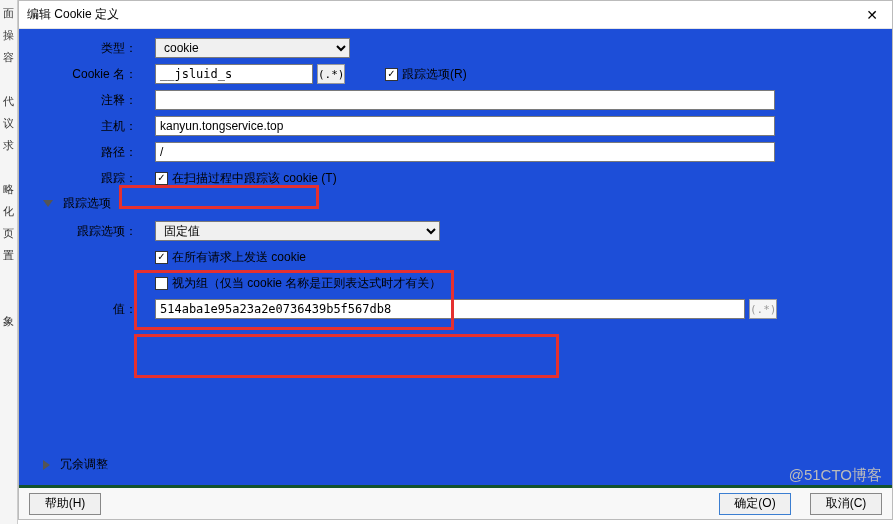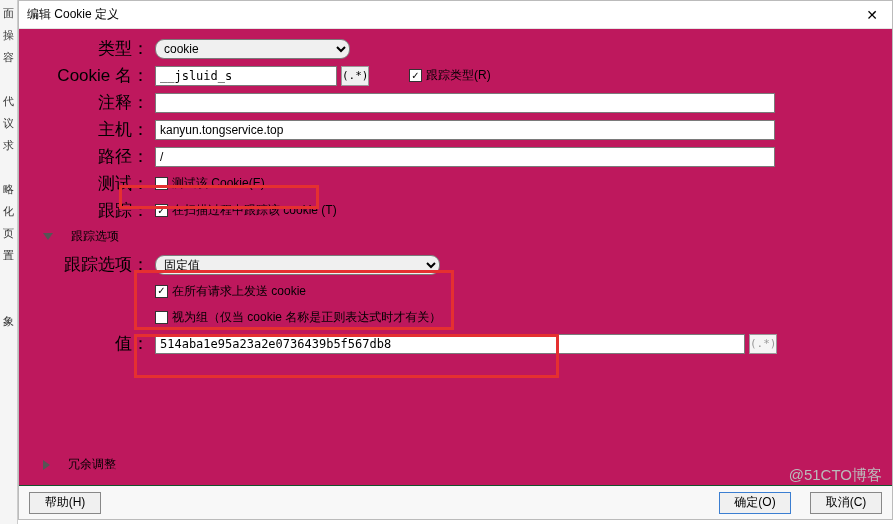--- a/index.html
+++ b/index.html
@@ -25,21 +25,21 @@
     line-height: 22px;
     text-align: center;
     color: #333;
     font-size: 11px;
   }
   .dlg {
     position: absolute;
     left: 18px; top: 0;
     width: 875px;
     height: 520px;
-    background: #be185d;
+    background: #1d4ed8;
     border: 1px solid #bbb;
     display: flex;
     flex-direction: column;
   }
   .titlebar {
     height: 28px;
     display: flex;
     align-items: center;
     justify-content: space-between;
     padding: 0 8px;
@@ -60,37 +60,37 @@
   }
   .row {
     display: flex;
     align-items: center;
     margin-bottom: 4px;
     min-height: 22px;
   }
   .lbl {
     width: 128px;
     text-align: right;
-    padding-right: 6px;
-    font-size: 17px;
+    padding-right: 18px;
+    font-size: 12px;
     color: #000;
     flex-shrink: 0;
   }
   select, input[type=text] {
     font-family: inherit;
     font-size: 12px;
     height: 20px;
     border: 1px solid #7a7a7a;
     background: #fff;
     padding: 0 4px;
   }
-  select { background: #f0f0f0; border-radius: 9px; }
+  select { background: #f0f0f0; }
   select.type-sel { width: 195px; }
   select.track-sel { width: 285px; }
-  input.name-inp { width: 182px; font-family: Consolas, monospace; }
+  input.name-inp { width: 158px; font-family: Consolas, monospace; }
   input.wide { width: 620px; font-family: Liberation Sans, sans-serif; }
   input.val-inp { width: 590px; font-family: Consolas, monospace; }
   .btn-regex {
     width: 28px; height: 20px;
     border: 1px solid #999;
     background: #f0f0f0;
     font-family: Consolas, monospace;
     font-size: 11px;
     line-height: 1;
     margin-left: 4px;
@@ -116,39 +116,39 @@
   .chk-box.checked::after { content: "✓"; color: #000; }
   .redbox {
     position: absolute;
     border: 3px solid #e53030;
     pointer-events: none;
     z-index: 50;
   }
   .section-head {
     display: flex;
     align-items: center;
-    gap: 18px;
+    gap: 10px;
     margin: 6px 0 8px 16px;
     cursor: pointer;
   }
   .tri {
     width: 0; height: 0;
     border-left: 5px solid transparent;
     border-right: 5px solid transparent;
     border-top: 7px solid #555;
   }
   .tri.right {
     border-top: 5px solid transparent;
     border-bottom: 5px solid transparent;
     border-left: 7px solid #555;
     border-right: none;
   }
   .footer {
     height: 34px;
-    border-top: 1px solid #14532d;
+    border-top: 3px solid #14532d;
     display: flex;
     align-items: center;
     justify-content: space-between;
     padding: 0 10px;
     background: #f8f8f8;
   }
   .btn {
     height: 22px;
     min-width: 72px;
     border: 1px solid #888;
@@ -207,43 +207,38 @@
         <option>cookie</option>
       </select>
     </div>
 
     <div class="row">
       <div class="lbl">Cookie 名：</div>
       <input type="text" class="name-inp" value="__jsluid_s" style="">
       <button class="btn-regex">(.*)</button>
       <span style="width:40px"></span>
       <span class="chk-box checked"></span>
-      <span style="margin-left:4px">跟踪类型(R)</span>
+      <span style="margin-left:4px">跟踪选项(R)</span>
     </div>
 
     <div class="row">
       <div class="lbl">注释：</div>
       <input type="text" class="wide" value="" style="">
     </div>
 
     <div class="row">
       <div class="lbl">主机：</div>
       <input type="text" class="wide" value="kanyun.tongservice.top" style="">
     </div>
 
     <div class="row">
       <div class="lbl">路径：</div>
       <input type="text" class="wide" value="/" style="">
     </div>
 
-    <div class="row">
-      <div class="lbl">测试：</div>
-      <span class="chk-box"></span>
-      <span style="margin-left:4px">测试该 Cookie(E)</span>
-    </div>
 
     <div class="row">
       <div class="lbl">跟踪：</div>
       <span class="chk-box checked"></span>
       <span style="margin-left:4px">在扫描过程中跟踪该 cookie (T)</span>
     </div>
 
     <div class="section-head">
       <span class="tri"></span>
       <span>跟踪选项</span>

